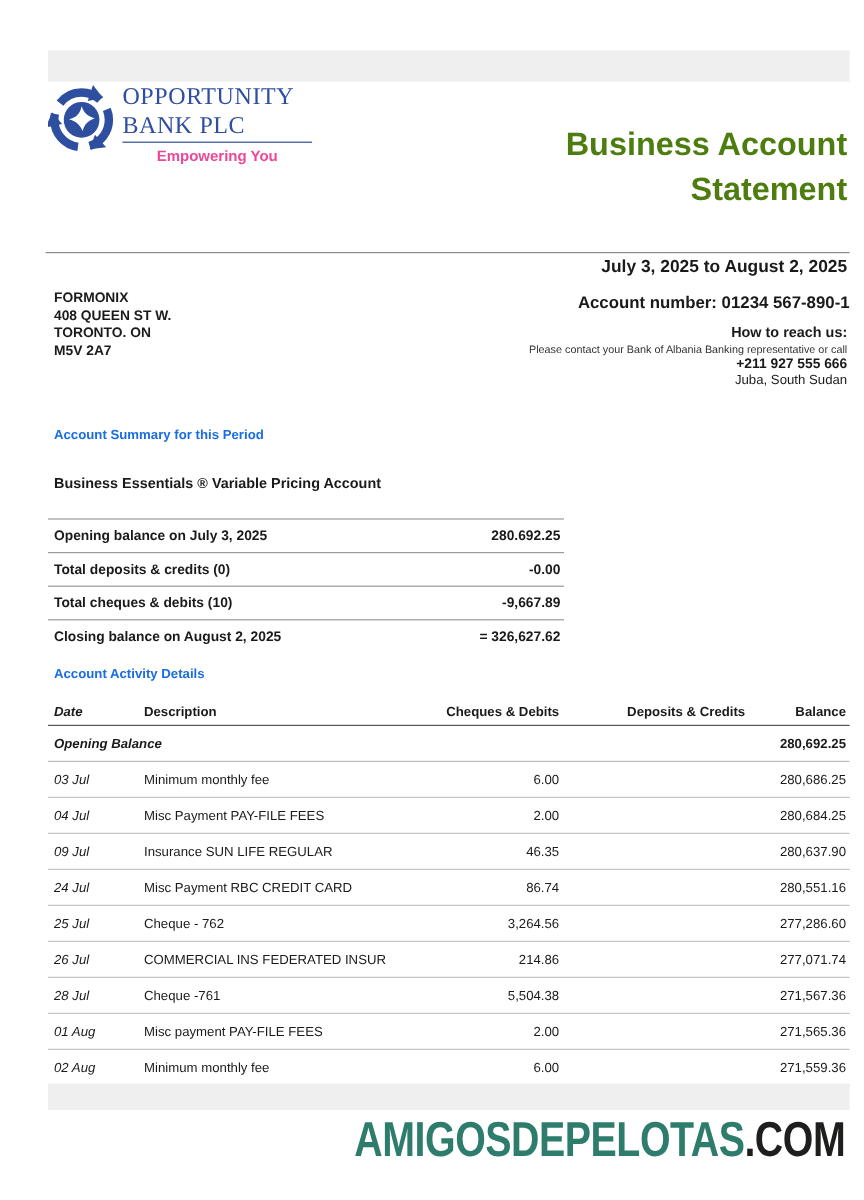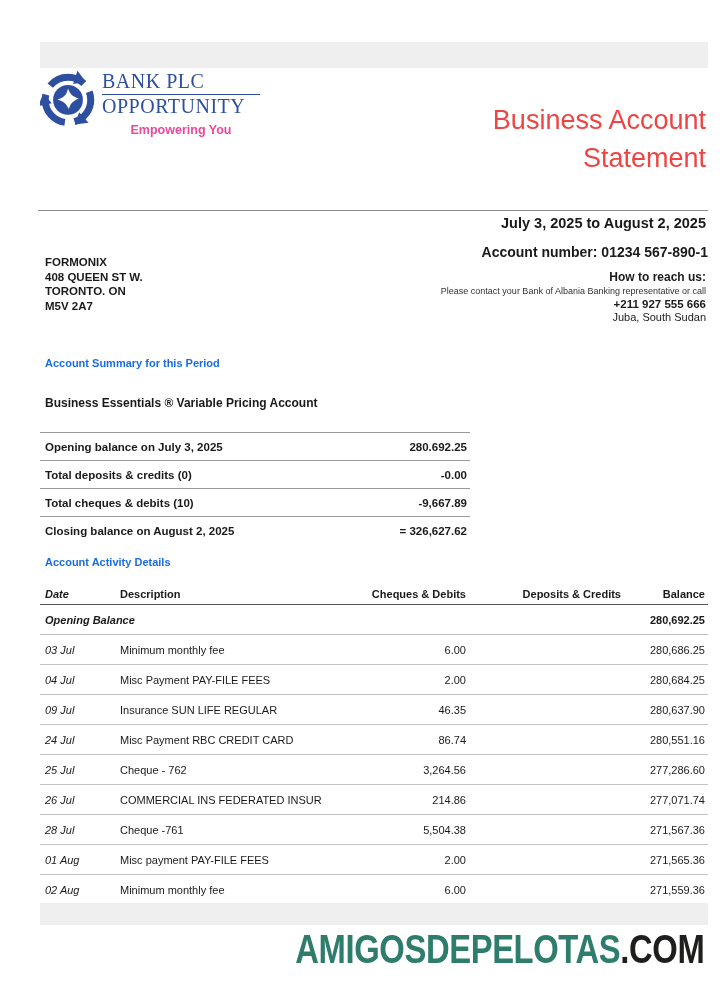--- a/index.html
+++ b/index.html
@@ -17,35 +17,35 @@
   .logo-name{
     font-family:"Liberation Serif", serif;color:#2e4f9f;font-size:20px;line-height:22px;
     letter-spacing:0.5px;padding-bottom:2px;
   }
   .logo-rule{border-bottom:1.6px solid #2e4f9f;width:158px;}
   .logo-tagline{color:#ec4899;font-size:12.5px;font-weight:bold;text-align:center;padding-top:4px;width:158px;}
 
   
   .doc-title{
     position:absolute;right:14px;top:101px;text-align:right;
-    font-size:27px;font-weight:normal;line-height:38px;color:#ef4444;
+    font-size:27px;font-weight:bold;line-height:38px;color:#4d7c0f;
   }
 
   .rule-main{position:absolute;left:38px;top:210px;width:670px;border-top:1px solid #8a8a8a;}
 
   .period{position:absolute;right:14px;top:215px;font-size:14.5px;font-weight:bold;text-align:center;}
   .account-number{position:absolute;right:12px;top:244px;font-size:14px;font-weight:bold;}
 
   .reach-us{position:absolute;right:14px;top:270px;text-align:right;}
   .reach-heading{font-size:12px;font-weight:bold;line-height:15px;}
   .reach-line1{font-size:9px;color:#333;line-height:12px;}
   .reach-phone{font-size:11.5px;font-weight:bold;line-height:14px;}
   .reach-location{font-size:11px;line-height:13px;}
 
-  .customer{position:absolute;left:45px;top:242px;font-size:11.5px;font-weight:bold;line-height:14.5px;margin-top:13px;}
+  .customer{position:absolute;left:45px;top:242px;font-size:11.5px;font-weight:bold;line-height:14.5px;}
 
   .section-heading{position:absolute;font-size:11px;font-weight:bold;color:#1a6de0;}
   .summary-heading{left:45px;top:357px;}
   .product-line{position:absolute;left:45px;top:396px;font-size:12px;font-weight:bold;}
 
   .summary-table{position:absolute;left:40px;top:432px;width:430px;}
   .summary-row{
     display:flex;justify-content:space-between;align-items:center;height:27px;
     border-top:1px solid #9a9a9a;font-size:11.5px;font-weight:bold;
   }
@@ -90,22 +90,22 @@
       <g transform="rotate(138 32 33)">
           <polygon points="32,-2 45,7 32,14" fill="#2e4f9f"></polygon>
         </g>
       <g transform="rotate(258 32 33)">
           <polygon points="32,-2 45,7 32,14" fill="#2e4f9f"></polygon>
         </g>
       <circle cx="32" cy="33" r="17" fill="#2e4f9f"></circle>
       <path d="M32 20 C34.5 27 38 29.5 44.5 31.5 C38.5 34 35 36.5 33 43.5 C30 37 26.5 34.5 20 32.5 C27 30.5 30.5 27.5 32 20 Z" fill="#ffffff"></path>
     </svg>
     <div class="logo-text">
+      <div class="logo-name">OPPORTUNITY</div>
       <div class="logo-name logo-rule">BANK PLC</div>
-      <div class="logo-name">OPPORTUNITY</div>
       <div class="logo-tagline">Empowering You</div>
     </div>
   </div>
 
   <div class="doc-title">
     <div>Business Account</div>
     <div>Statement</div>
   </div>
 
   <div class="rule-main"></div>

